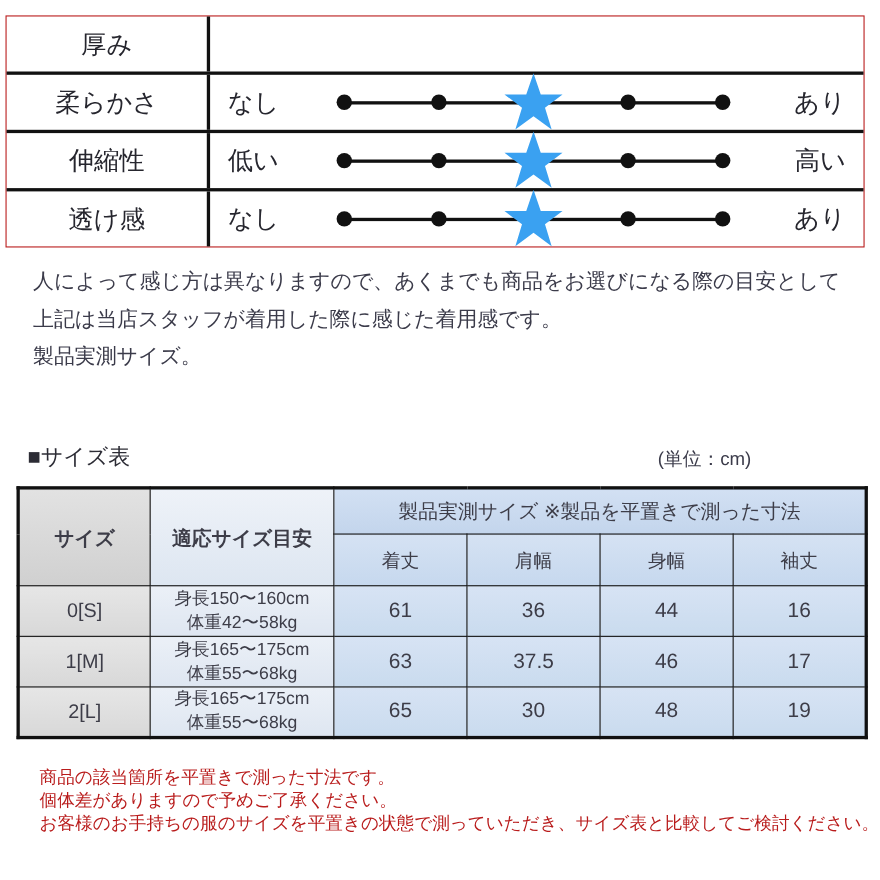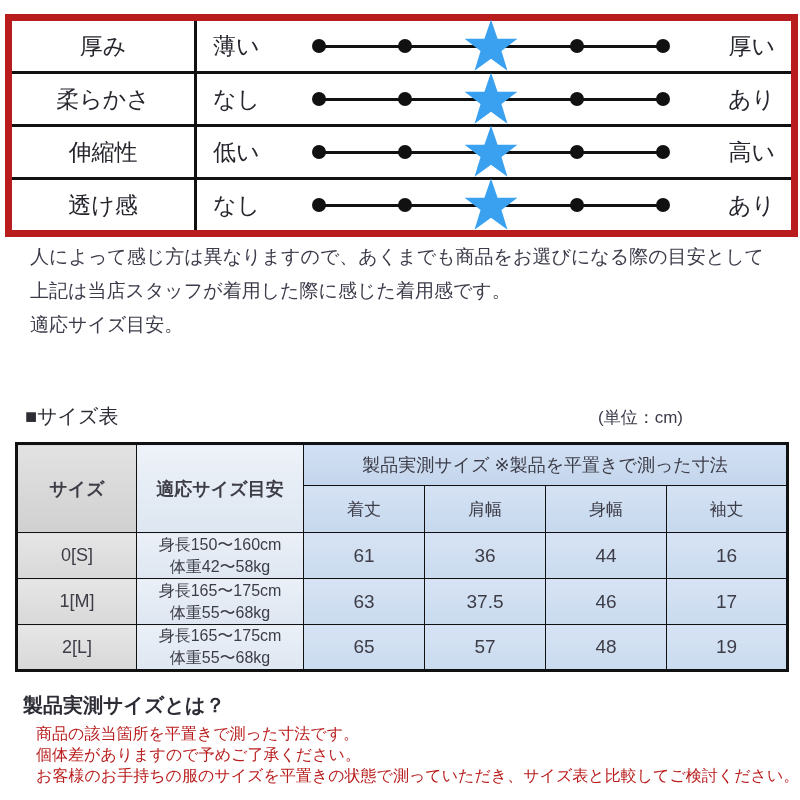--- a/index.html
+++ b/index.html
@@ -4,21 +4,21 @@
 <style>
   html,body{margin:0;padding:0;}
   .page{
     position:relative;width:800px;height:800px;background:#ffffff;
     font-family:"Liberation Sans","DejaVu Sans",sans-serif;
     color:#3b3b4a;overflow:hidden;
   }
   
   .rating-table{
     position:absolute;left:5px;top:14px;width:779px;
-    border:7px solid #b91c1c;
+    border:1px solid #b91c1c;
   }
   .r-row{display:flex;height:50px;border-bottom:3px solid #111;}
   .r-row:last-child{border-bottom:none;}
   .r-label{
     width:182px;border-right:3px solid #111;display:flex;align-items:center;
     justify-content:center;font-size:23px;color:#26262e;
   }
   .r-content{flex:1;position:relative;}
   .r-min,.r-max{
     position:absolute;top:50%;transform:translateY(-50%);
@@ -64,37 +64,20 @@
 </style>
 </head>
 <body>
 
 <div class="page">
 
   <div class="rating-table">
 
     <div class="r-row">
       <div class="r-label">厚み</div>
-      <div class="r-content">
-        <span class="r-min">薄い</span>
-        <div class="r-scale">
-          <div class="r-line"></div>
-          <span class="dot" style="left:0%"></span>
-          <span class="dot" style="left:25%"></span>
-          <span class="dot" style="left:50%"></span>
-          <span class="dot" style="left:75%"></span>
-          <span class="dot" style="left:100%"></span>
-          <span class="star" style="left: 50%;">
-              <svg viewBox="0 0 100 100">
-                <polygon fill="currentColor" points="50,2 62,37 98,37 69,59 80,95 50,73 20,95 31,59 2,37 38,37"></polygon>
-              </svg>
-            </span>
-        </div>
-        <span class="r-max">厚い</span>
-      </div>
     </div>
 
     <div class="r-row">
       <div class="r-label">柔らかさ</div>
       <div class="r-content">
         <span class="r-min">なし</span>
         <div class="r-scale">
           <div class="r-line"></div>
           <span class="dot" style="left:0%"></span>
           <span class="dot" style="left:25%"></span>
@@ -151,21 +134,21 @@
         </div>
         <span class="r-max">あり</span>
       </div>
     </div>
 
   </div>
 
   <div class="fit-note">
     <div>人によって感じ方は異なりますので、あくまでも商品をお選びになる際の目安として</div>
     <div>上記は当店スタッフが着用した際に感じた着用感です。</div>
-    <div>適応サイズ目安。</div>
+    <div>製品実測サイズ。</div>
   </div>
 
   <div class="size-title">■サイズ表</div>
   <div class="size-unit">(単位：cm)</div>
 
   <table class="size-table">
     <colgroup>
       <col style="width:120px">
         <col style="width:167px">
       <col style="width:121px">
@@ -207,29 +190,28 @@
       <td class="c-val">46</td>
       <td class="c-val">17</td>
     </tr>
     <tr style="height:46px">
       <td class="c-size">2[L]</td>
       <td class="c-fit">
         <div>身長165〜175cm</div>
         <div>体重55〜68kg</div>
       </td>
       <td class="c-val">65</td>
-      <td class="c-val">57</td>
+      <td class="c-val">30</td>
       <td class="c-val">48</td>
       <td class="c-val">19</td>
     </tr>
   </tbody>
     </table>
 
   <div class="footer">
-    <div class="f-head">製品実測サイズとは？</div>
     <div class="f-lines">
       <div>商品の該当箇所を平置きで測った寸法です。</div>
       <div>個体差がありますので予めご了承ください。</div>
       <div>お客様のお手持ちの服のサイズを平置きの状態で測っていただき、サイズ表と比較してご検討ください。</div>
     </div>
   </div>
 
 </div>
 
 </body></html>

